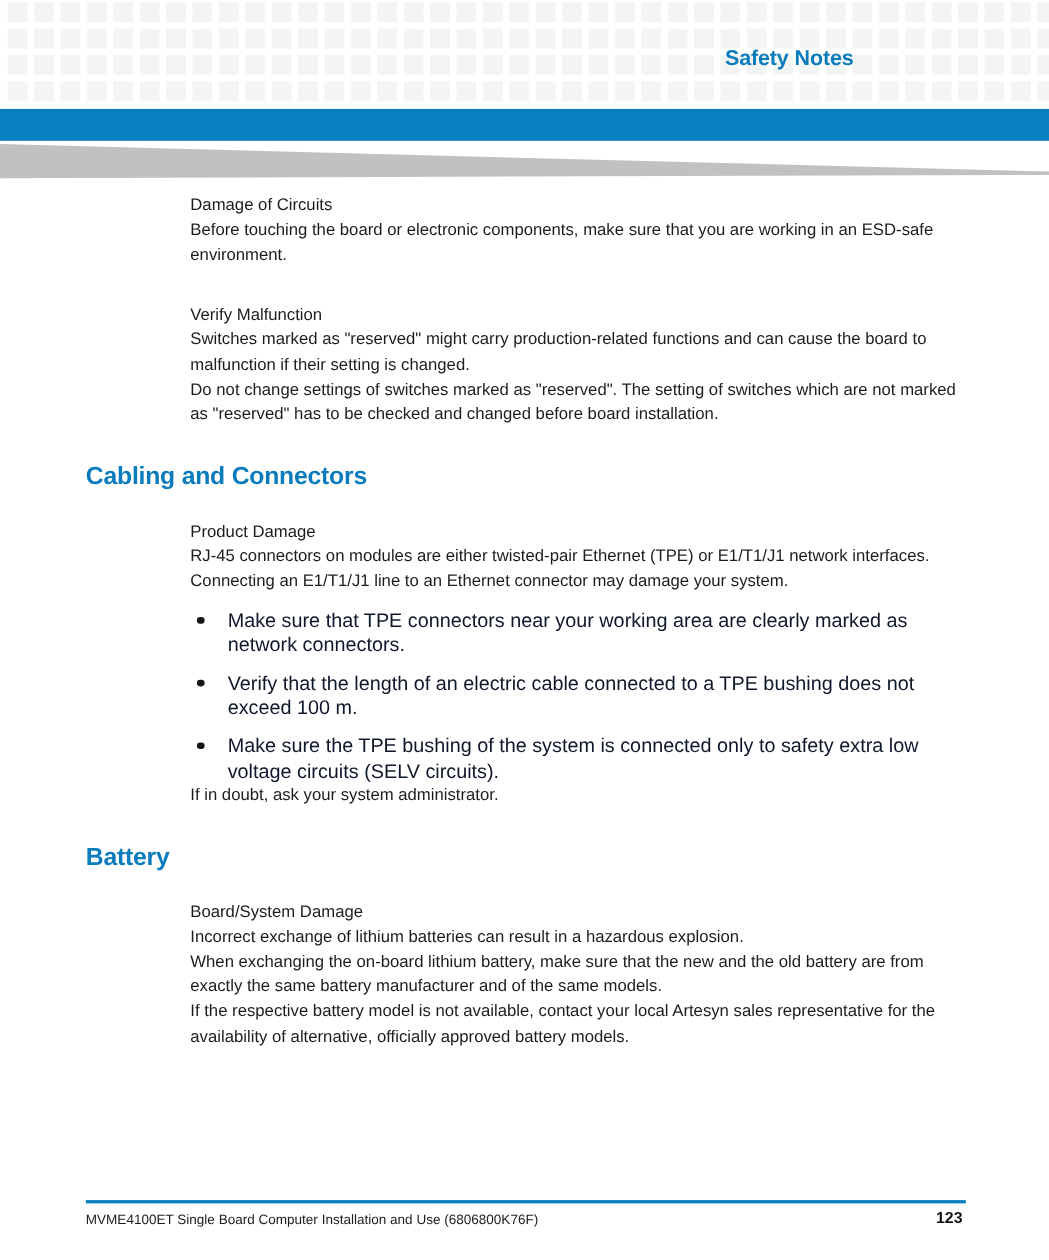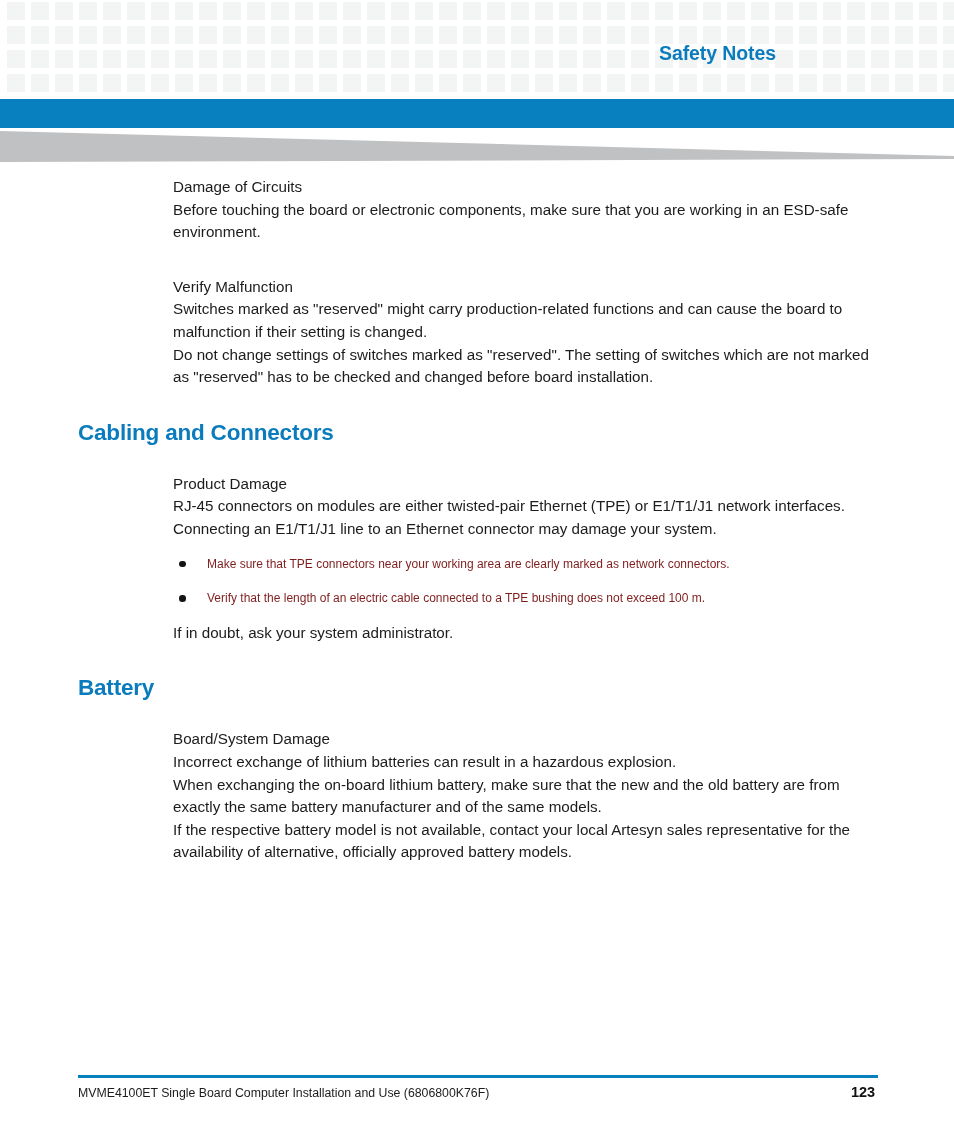--- a/index.html
+++ b/index.html
@@ -103,44 +103,44 @@
   }
 
   ul.bullets {
     margin: 0;
     padding: 0;
     list-style: none;
   }
   ul.bullets li {
     position: relative;
     padding: 0 75px 0 207px;
-    font-size: 12px;
+    font-size: 18px;
     line-height: 22.6px;
-    color: #7f1d1d;
+    color: #0f172a;
   }
   ul.bullets li .dot {
     position: absolute;
     left: 179px;
     top: 8px;
     width: 6.5px;
     height: 6.5px;
     border-radius: 50%;
     background: #141414;
   }
 
   .gap-32 { height: 32px; }
   .gap-30 { height: 30px; }
   .gap-26 { height: 26px; }
   .gap-12 { height: 12px; }
 
   
   .page-footer {
     position: absolute;
     left: 0;
-    bottom: 16px;
+    bottom: 0;
     width: 954px;
     height: 60px;
   }
   .footer-rule {
     position: absolute;
     left: 78px;
     top: 6px;
     width: 800px;
     height: 2.5px;
     background: #0880c0;
@@ -371,20 +371,24 @@
     <li>
       <span class="dot"></span>
       <span>Make sure that TPE connectors near your working area are clearly marked as network connectors.</span>
     </li>
     <li class="spacer-li" style="height:12px"></li>
     <li>
       <span class="dot"></span>
       <span>Verify that the length of an electric cable connected to a TPE bushing does not exceed 100 m.</span>
     </li>
     <li class="spacer-li" style="height:12px"></li>
+    <li>
+      <span class="dot"></span>
+      <span>Make sure the TPE bushing of the system is connected only to safety extra low voltage circuits (SELV circuits).</span>
+    </li>
   </ul>
 
   <p class="para">If in doubt, ask your system administrator.</p>
 
   <div class="gap-30"></div>
 
   <h2 class="section-heading">Battery</h2>
 
   <div class="gap-26"></div>
 

